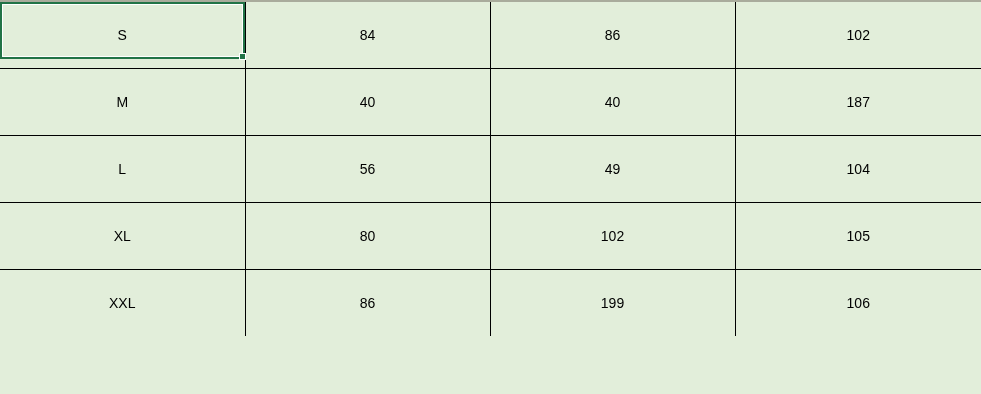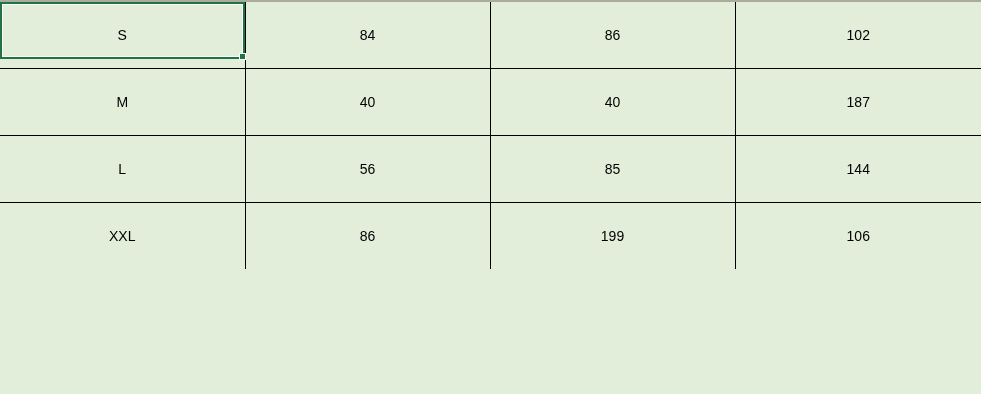--- a/index.html
+++ b/index.html
@@ -140,24 +140,30 @@
       <tr class="data-row">
         <td>M</td>
         <td>40</td>
         <td>40</td>
         <td class="last-col">187</td>
       </tr>
 
       <tr class="data-row">
         <td>L</td>
         <td>56</td>
-        <td>85</td>
-        <td class="last-col">144</td>
+        <td>49</td>
+        <td class="last-col">104</td>
       </tr>
 
+      <tr class="data-row">
+        <td>XL</td>
+        <td>80</td>
+        <td>102</td>
+        <td class="last-col">105</td>
+      </tr>
 
       <tr class="data-row last-row">
         <td>XXL</td>
         <td>86</td>
         <td>199</td>
         <td class="last-col">106</td>
       </tr>
     </tbody>
   </table>
 

